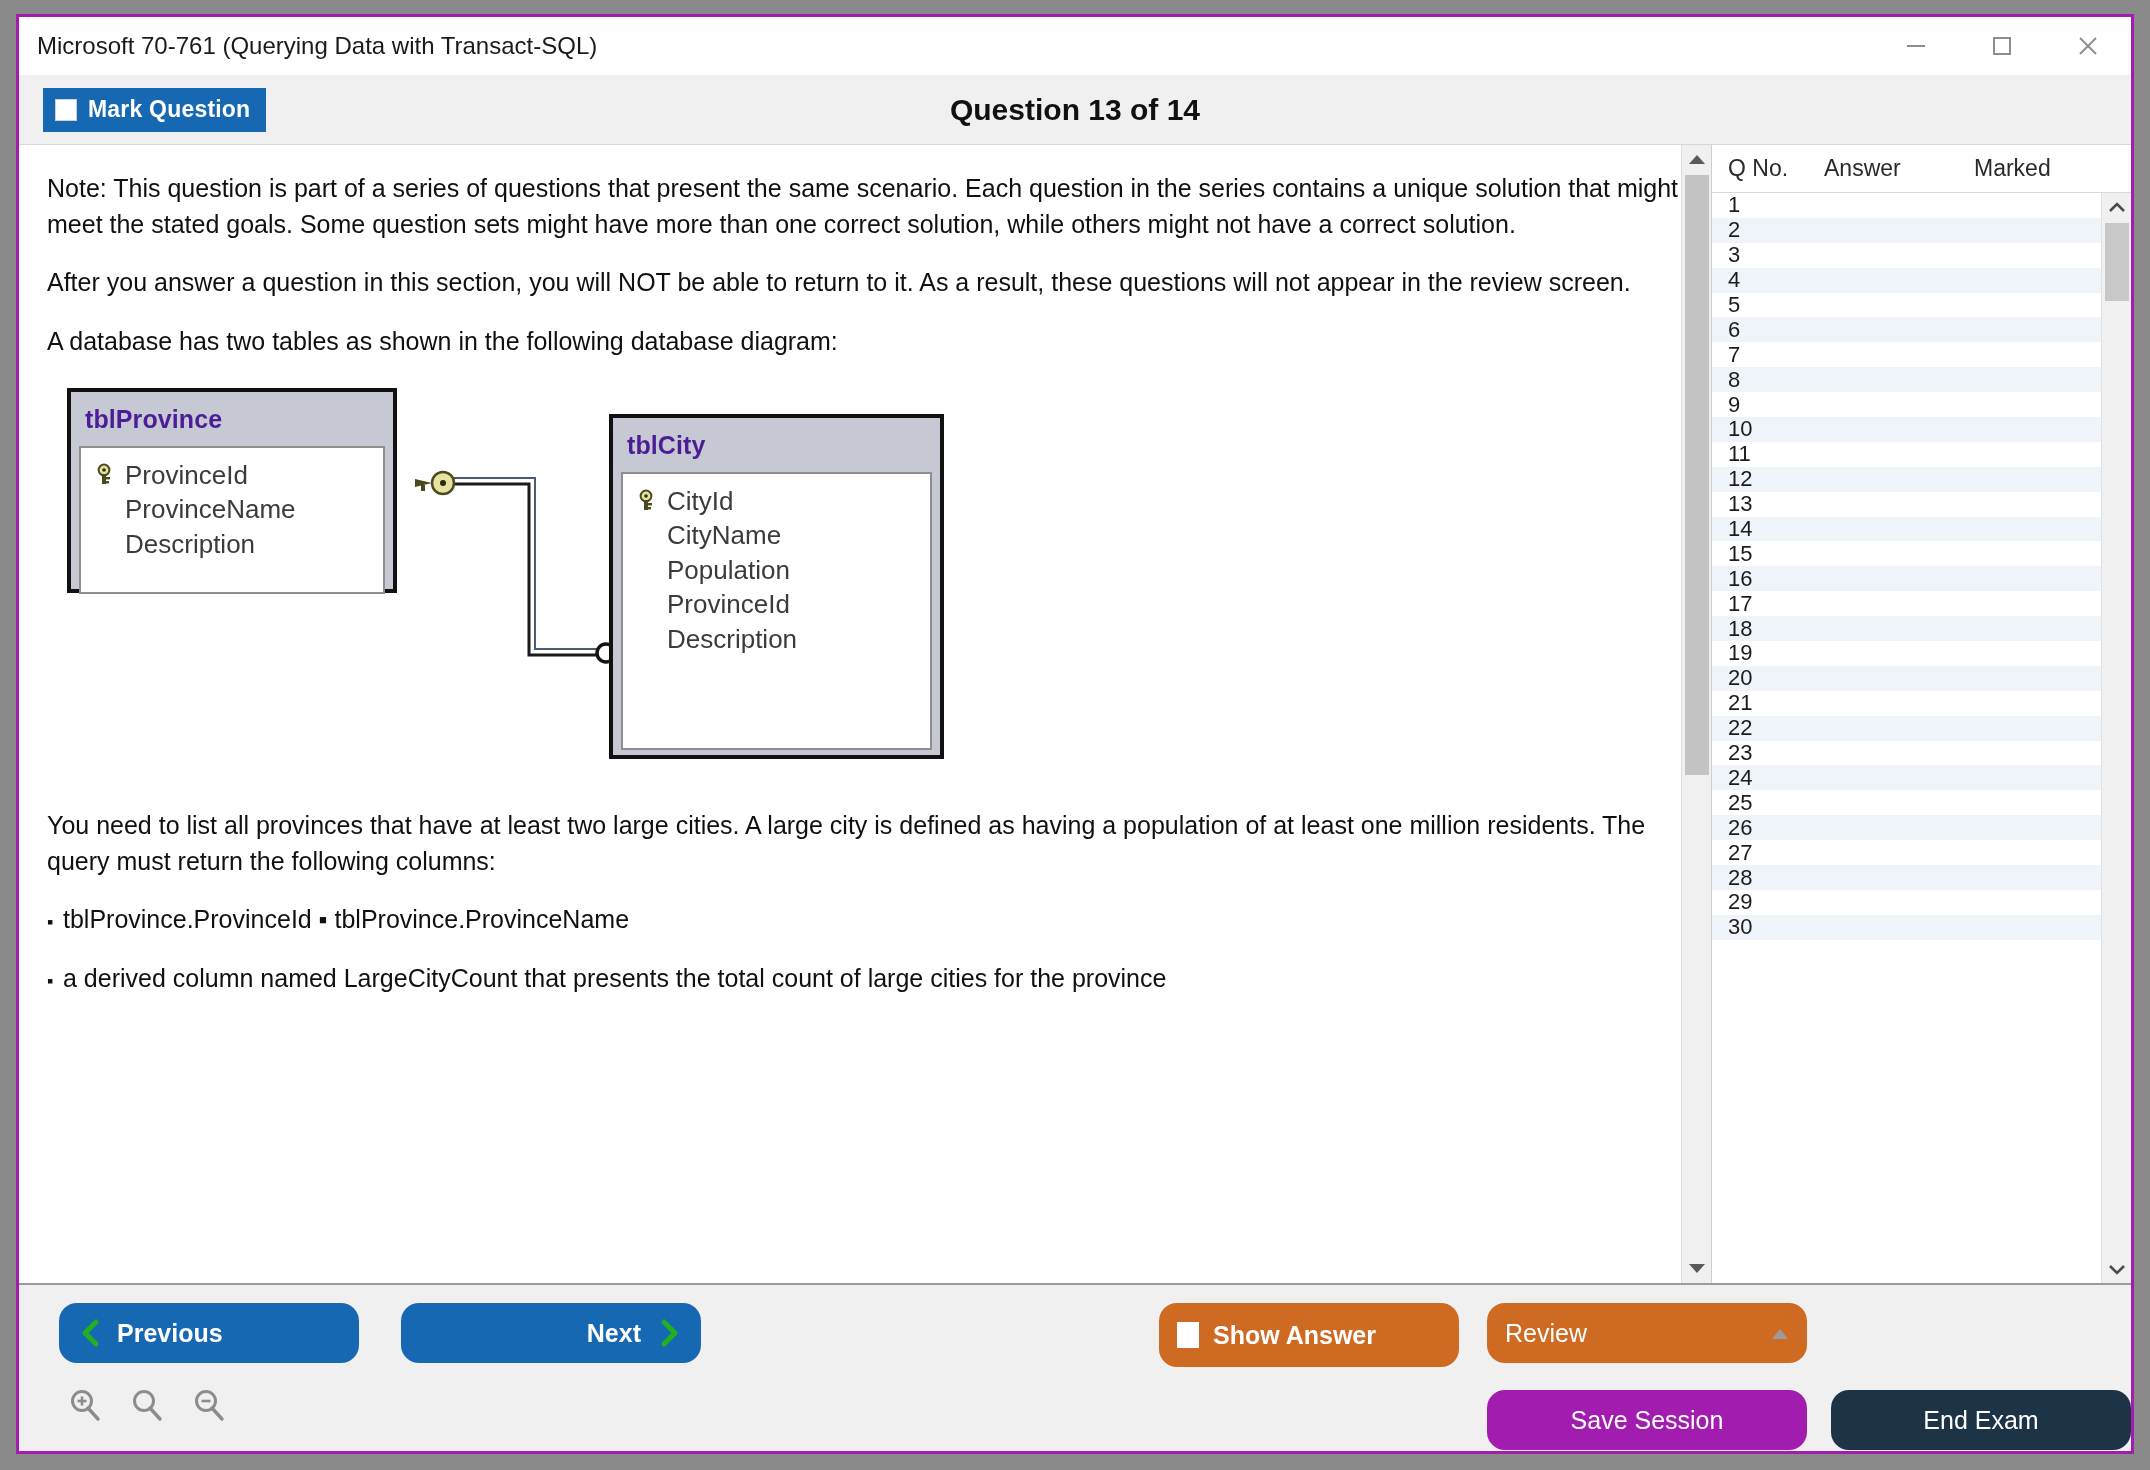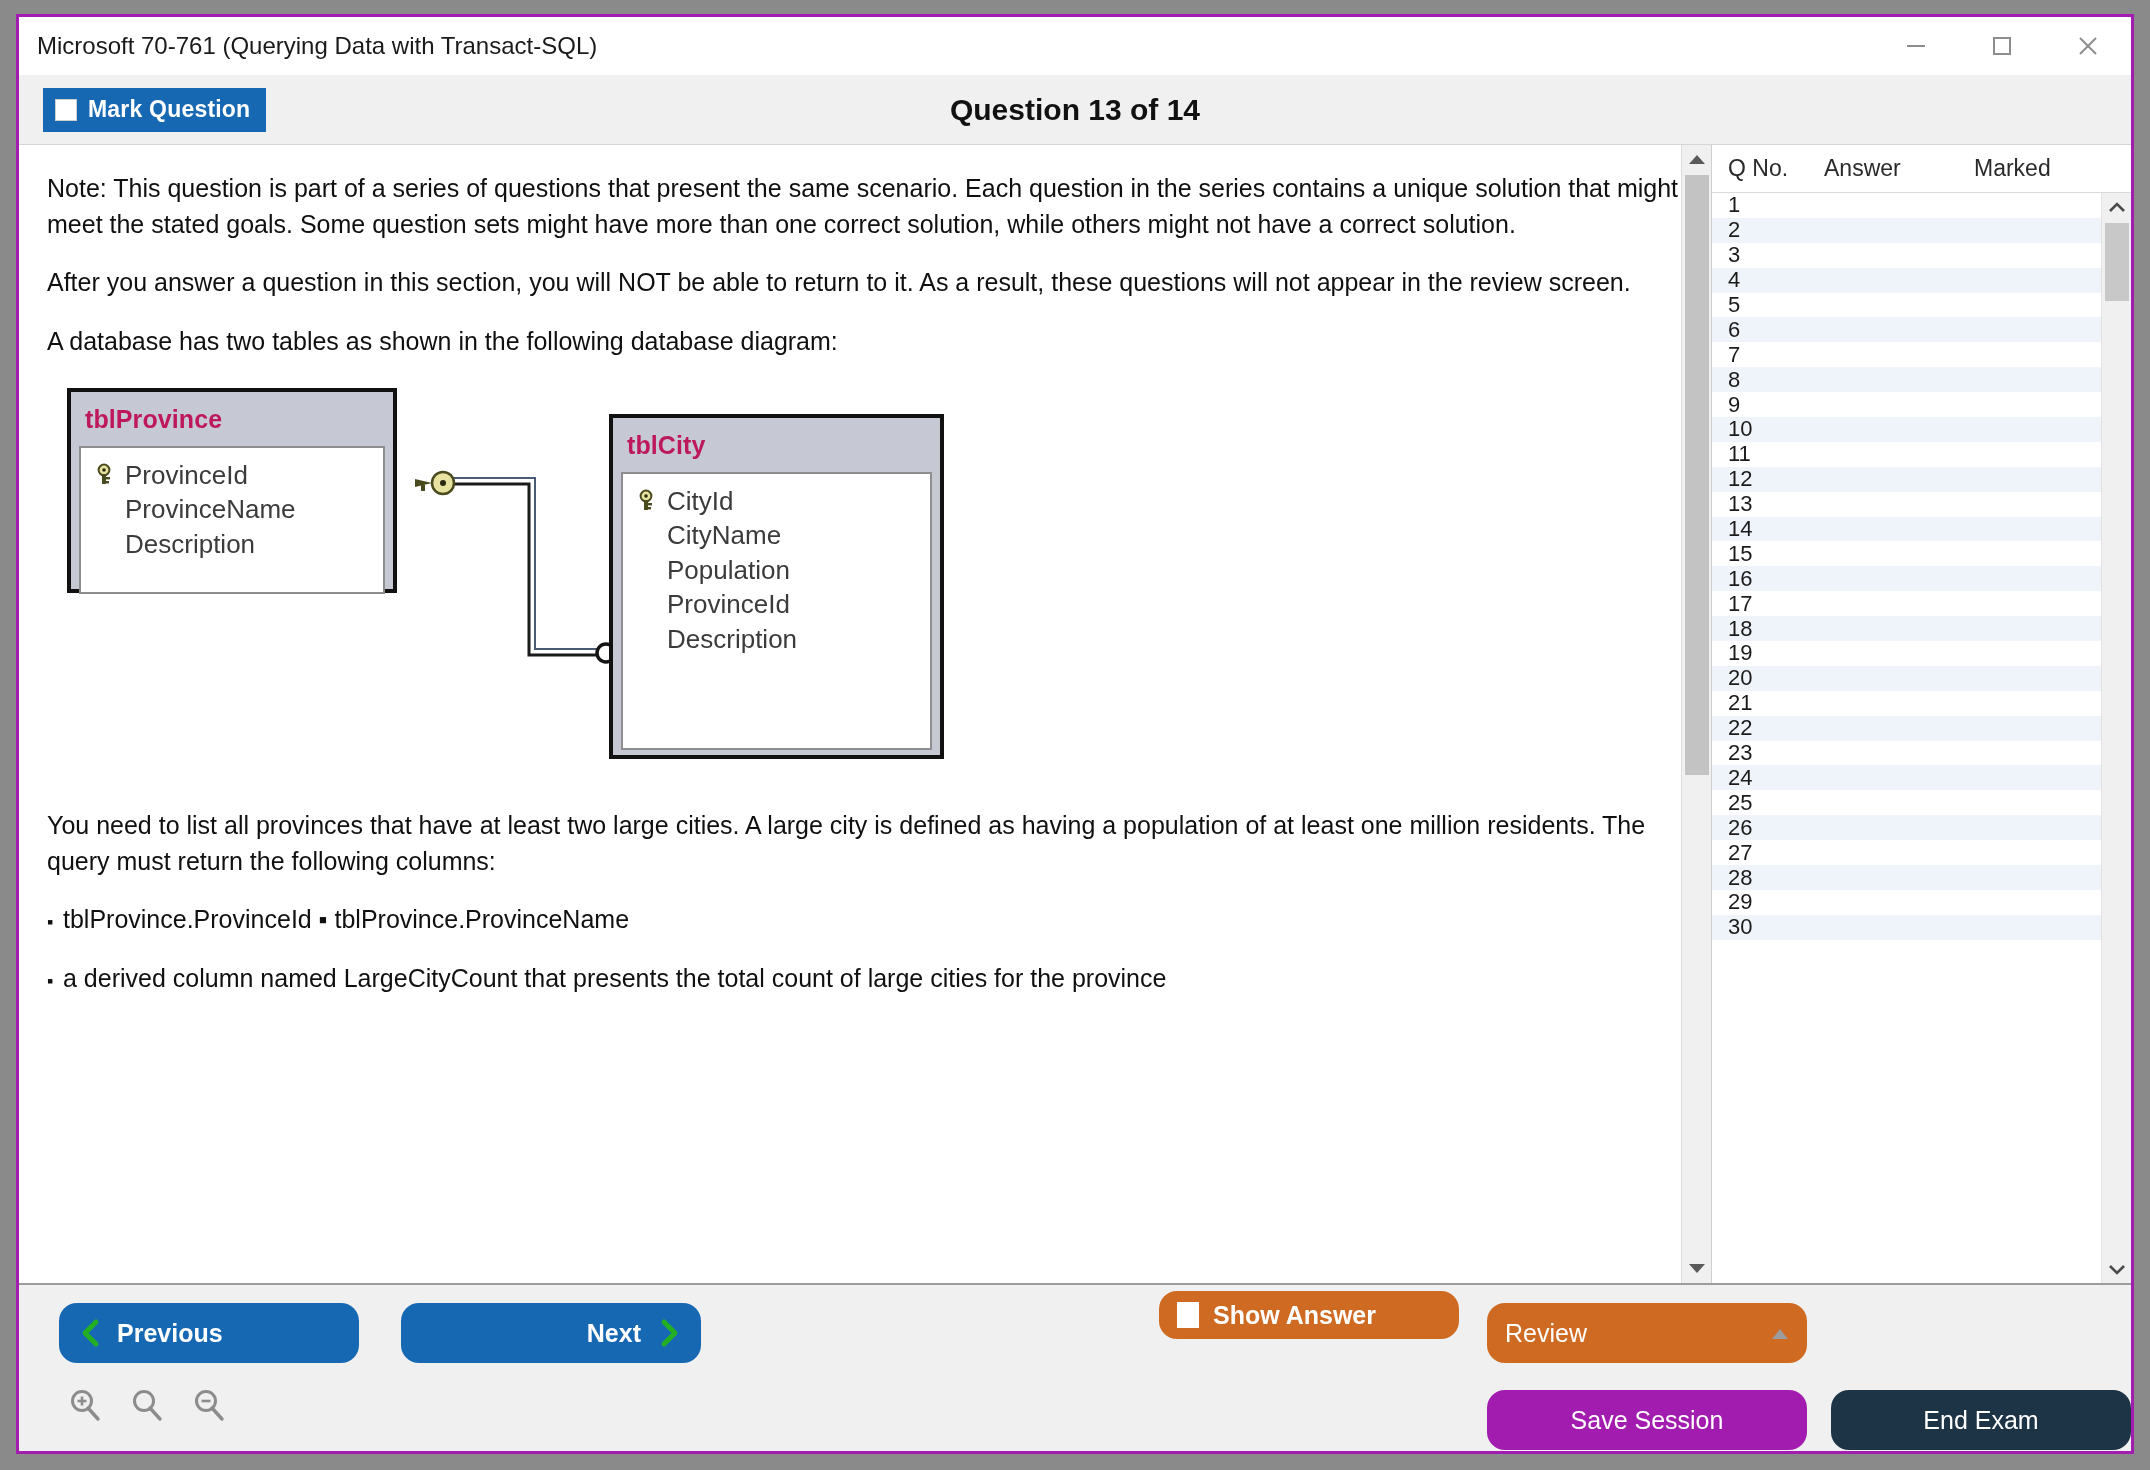--- a/index.html
+++ b/index.html
@@ -131,21 +131,21 @@
   }
   .db-table {
     position: absolute;
     background: #c6c9d4;
     border: 4px solid #111111;
     padding: 0;
   }
   .db-table-title {
     font-size: 25px;
     font-weight: bold;
-    color: #be185d;
+    color: #4c1d95;
     padding: 10px 0 8px 14px;
     letter-spacing: .1px;
   }
   .db-table-fields {
     background: #ffffff;
     border: 2px solid #8e8e8e;
     margin: 0 8px 8px 8px;
     padding: 10px 12px 14px 12px;
   }
   .db-field {
@@ -286,21 +286,21 @@
   #zoom-controls {
     position: absolute;
     left: 48px; top: 102px;
     display: flex;
     gap: 26px;
     align-items: center;
   }
   .zoom-btn { cursor: pointer; display: flex; }
 
   #show-answer-button {
-    left: 1140px; top: 6px; width: 300px; height: 48px;
+    left: 1140px; top: 18px; width: 300px; height: 64px;
     background: #cf6a22;
     padding-left: 18px; gap: 14px;
     font-weight: bold;
   }
   #show-answer-checkbox {
     width: 22px; height: 26px; background: #ffffff; flex: 0 0 auto;
   }
   #review-dropdown {
     left: 1468px; top: 18px; width: 320px; height: 60px;
     background: #cf6a22;

